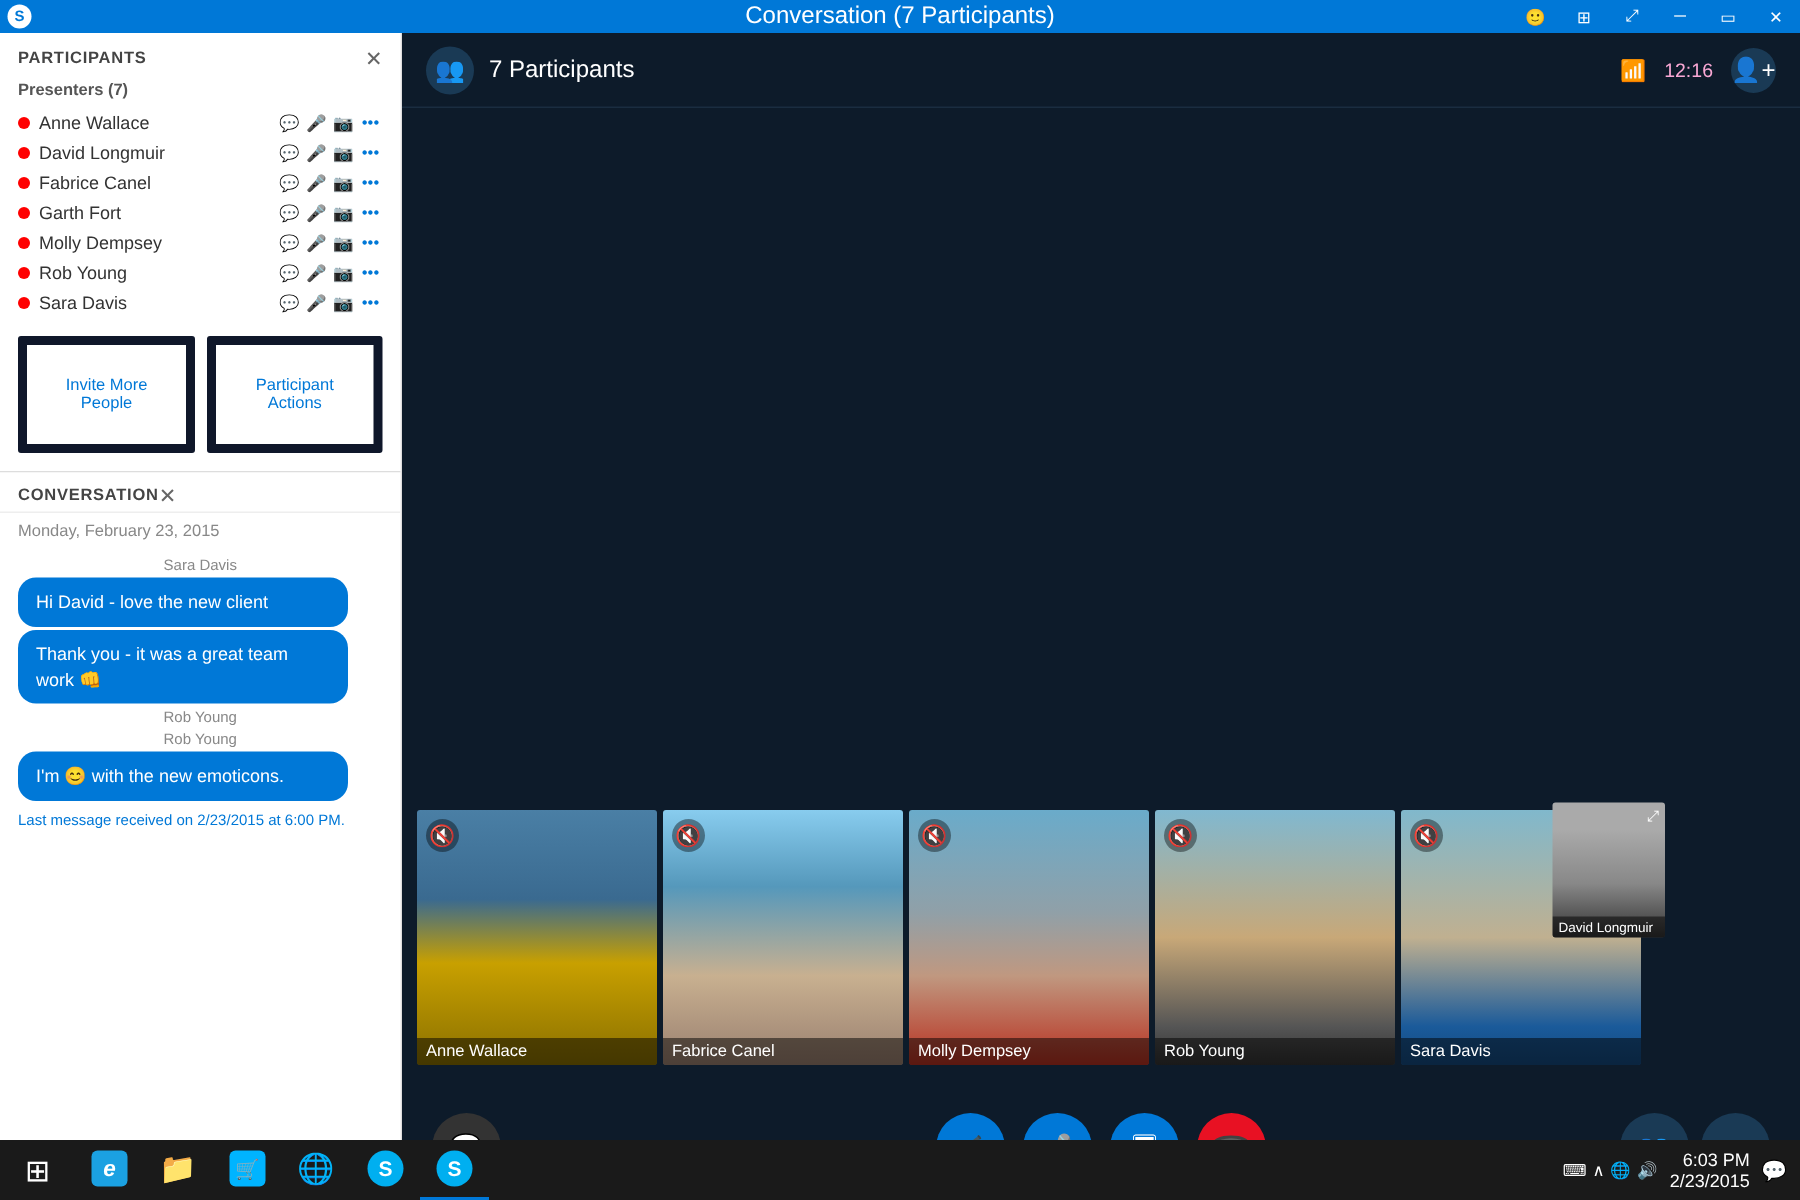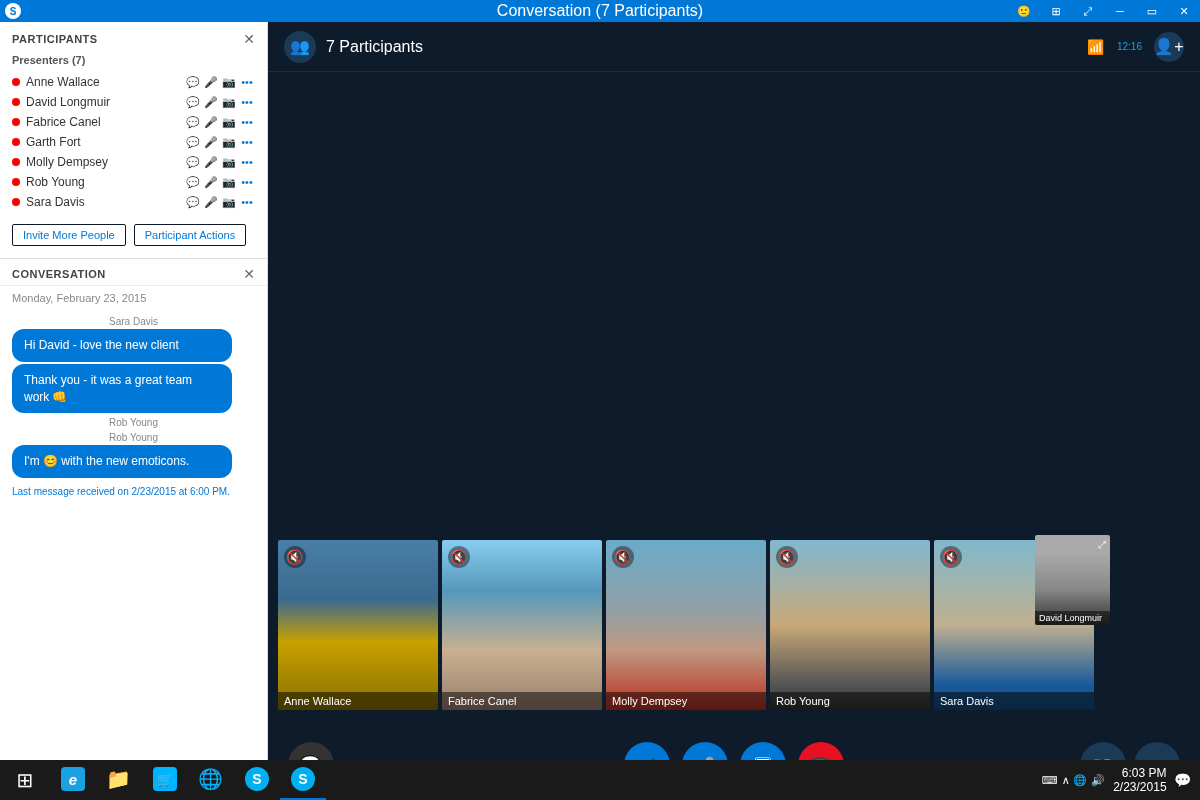--- a/index.html
+++ b/index.html
@@ -129,41 +129,41 @@
     }
     .p-icon.muted { color: #999; }
 
     
     .action-buttons {
       padding: 12px;
       display: flex;
       gap: 8px;
     }
     .action-btn {
-      border: 1px solid #0f172a;
+      border: 6px solid #0f172a;
       background: white;
       color: #0078d7;
       font-size: 11px;
-      padding: 4px 10px;
+      padding: 21px 10px;
       cursor: pointer;
       border-radius: 2px;
     }
 
     
     .conversation-section {
       flex: 1;
       display: flex;
       flex-direction: column;
       background: white;
       overflow: hidden;
     }
     .conv-header {
       display: flex;
       align-items: center;
-      justify-content: space-between;
+      justify-content: flex-start;
       padding: 8px 12px 4px;
       border-bottom: 1px solid #eee;
     }
     .conv-title {
       font-size: 11px;
       font-weight: 600;
       color: #444;
       letter-spacing: 0.5px;
     }
     .conv-date {
@@ -243,21 +243,21 @@
       font-size: 16px;
       font-weight: 300;
     }
     .topbar-right {
       margin-left: auto;
       display: flex;
       align-items: center;
       gap: 12px;
     }
     .signal-icon { color: white; font-size: 14px; }
-    .time-display { color: #0ea5e9; font-size: 10px; }
+    .time-display { color: #f9a8d4; font-size: 13px; }
     .add-person-btn {
       width: 30px; height: 30px;
       border-radius: 50%;
       background: #1a3a55;
       display: flex; align-items: center; justify-content: center;
       cursor: pointer; color: white; font-size: 16px;
     }
 
     
     .video-area {

